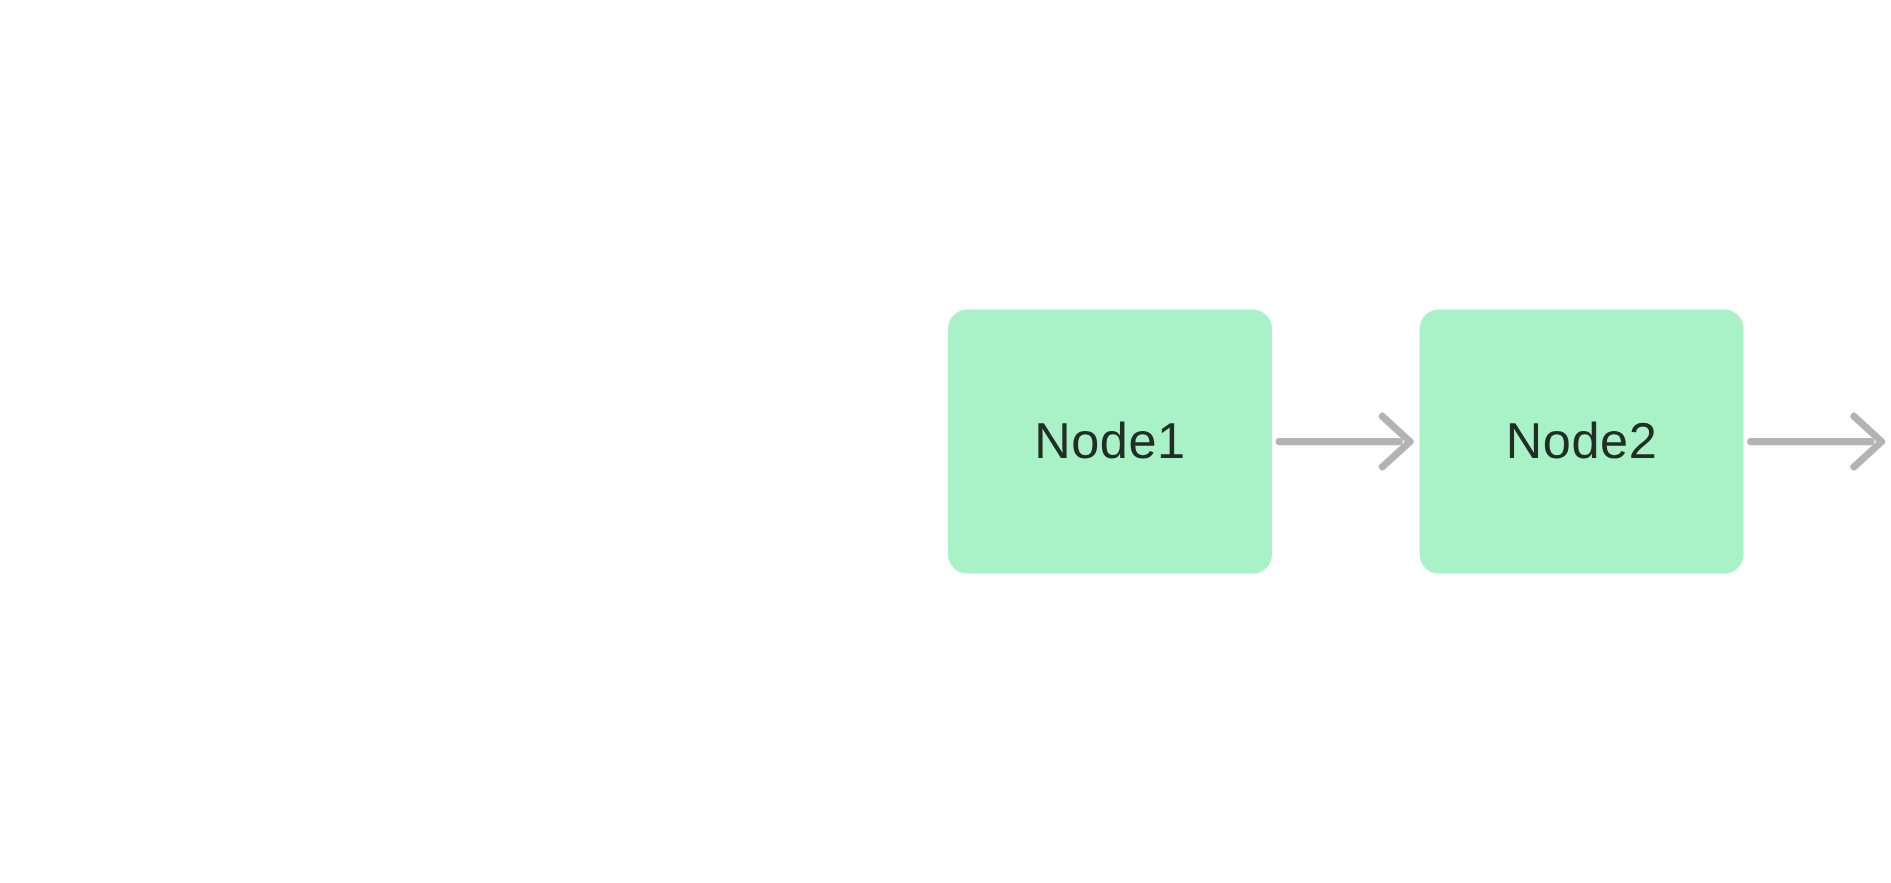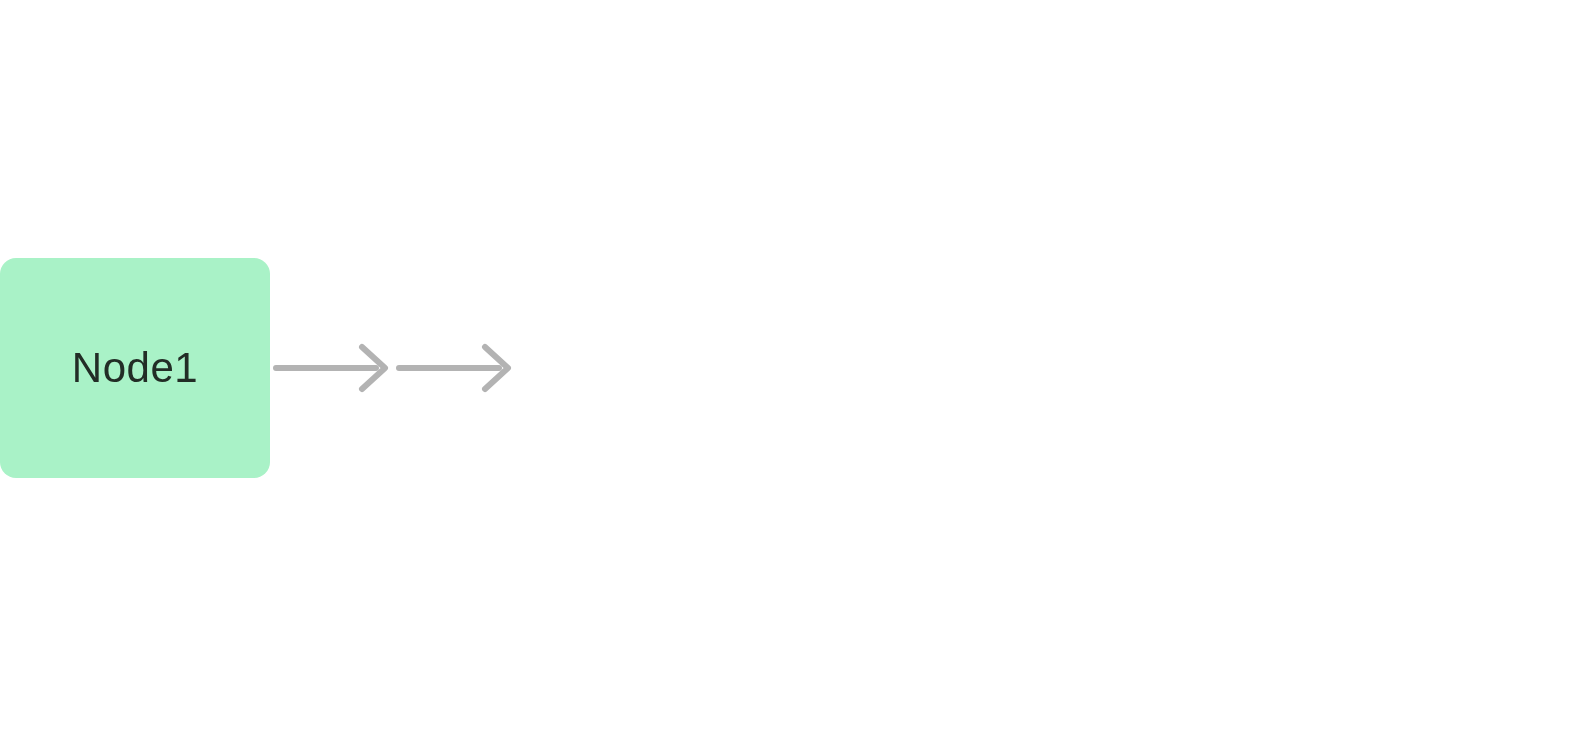--- a/index.html
+++ b/index.html
@@ -15,21 +15,21 @@
     height: 736px;
     background: var(--canvas-bg);
     font-family: "Liberation Sans", sans-serif;
     overflow: hidden;
   }
   .canvas {
     width: 100%;
     height: 100%;
     display: flex;
     align-items: center;
-    justify-content: flex-start;
+    justify-content: flex-end;
   }
   .flow {
     display: flex;
     flex-direction: row;
     align-items: center;
   }
   .node {
     width: 270px;
     height: 220px;
     background: var(--node-fill);
@@ -66,20 +66,23 @@
 
     <div class="node">
       <span class="node-label">Node1</span>
     </div>
 
     <svg class="edge" width="123" height="60" viewBox="0 0 123 60" aria-hidden="true">
       <line x1="6" y1="30" x2="106" y2="30"></line>
       <polyline points="92,9 115,30 92,51"></polyline>
     </svg>
 
+    <div class="node">
+      <span class="node-label">Node2</span>
+    </div>
 
     <svg class="edge" width="123" height="60" viewBox="0 0 123 60" aria-hidden="true">
       <line x1="6" y1="30" x2="106" y2="30"></line>
       <polyline points="92,9 115,30 92,51"></polyline>
     </svg>
 
 
   </div>
 </div>
 

